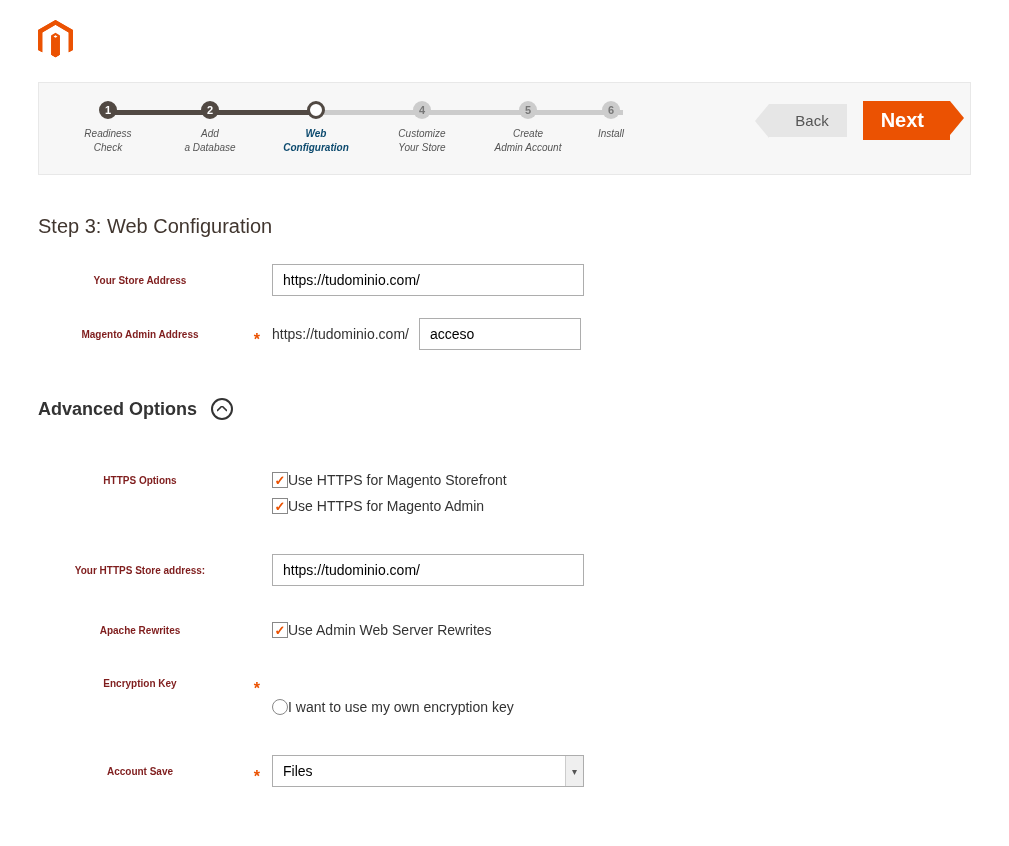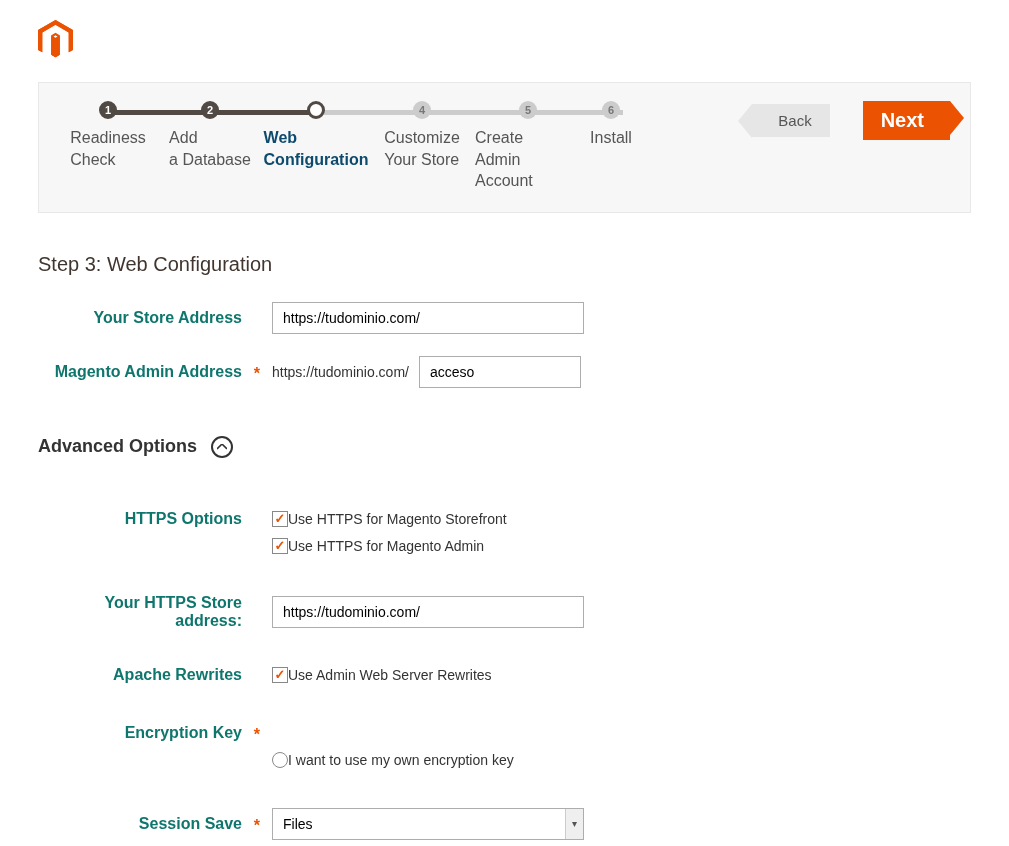--- a/index.html
+++ b/index.html
@@ -7,40 +7,40 @@
 .container { width: 1009px; margin: 0; padding: 0; }
 .logo-area { padding: 20px 0 18px 38px; }
 .logo-svg { width: 35px; height: 40px; }
 .wizard-bar { margin: 0 38px; background: #f7f7f7; border: 1px solid #e8e8e8; padding: 18px 20px 20px 20px; display: flex; align-items: flex-start; }
 .steps { display: flex; align-items: flex-start; position: relative; flex: 1; }
 .step { display: flex; flex-direction: column; align-items: center; position: relative; z-index: 2; }
 .step-circle { width: 18px; height: 18px; border-radius: 50%; display: flex; align-items: center; justify-content: center; font-size: 11px; font-weight: bold; color: #fff; margin-bottom: 8px; }
 .step-circle.done { background: #514943; border: 2px solid #514943; }
 .step-circle.active { background: #fff; border: 3px solid #514943; }
 .step-circle.pending { background: #ccc; color: #777; }
-.step-label { font-size: 16px; color: #555; line-height: 1.35; }
+.step-label { font-size: 10px; text-align: center; color: #555; line-height: 1.35; font-style: italic; }
 .step-label.active { font-weight: bold; color: #0c4a6e; }
 .connector { position: absolute; top: 9px; height: 5px; z-index: 1; }
 .conn-done { background: #514943; }
 .conn-pending { background: #ccc; }
-.nav-buttons { display: flex; align-items: center; gap: 33px; }
+.nav-buttons { display: flex; align-items: center; gap: 16px; }
 .btn-back { background: #e6e6e6; color: #555; font-size: 15px; padding: 8px 18px 8px 26px; position: relative; border: none; cursor: pointer; }
 .btn-back::before { content: ''; position: absolute; left: -14px; top: 0; bottom: 0; width: 0; height: 0; border-top: 17px solid transparent; border-bottom: 17px solid transparent; border-right: 14px solid #e6e6e6; }
 .btn-next { background: #eb5202; color: #fff; font-size: 20px; font-weight: 600; padding: 8px 26px 8px 18px; position: relative; border: none; cursor: pointer; }
 .btn-next::after { content: ''; position: absolute; right: -14px; top: 0; bottom: 0; width: 0; height: 0; border-top: 17px solid transparent; border-bottom: 17px solid transparent; border-left: 14px solid #eb5202; }
 .page-body { padding: 40px 38px 20px 38px; }
 .page-title { font-size: 20px; font-weight: 400; color: #41362f; margin-bottom: 26px; }
 .form-row { display: flex; align-items: center; margin-bottom: 22px; }
-.form-label { width: 234px; text-align: right; padding-right: 30px; font-size: 16px; font-weight: 600; color: #0f766e; position: relative; }
+.form-label { width: 234px; text-align: center; padding-right: 30px; font-size: 10px; font-weight: 600; color: #7f1d1d; position: relative; }
 .required::after { content: '*'; color: #eb5202; position: absolute; right: 12px; top: 2px; font-size: 16px; }
 .form-control { display: flex; align-items: center; gap: 6px; }
 .text-input { border: 1px solid #adadad; padding: 7px 10px; font-size: 14px; width: 312px; font-family: inherit; }
 .text-input.sm { width: 162px; }
 .prefix-text { font-size: 14px; color: #333; margin-right: 4px; }
-.section-header { display: flex; align-items: flex-start; gap: 14px; margin: 48px 0 52px 0; }
+.section-header { display: flex; align-items: center; gap: 14px; margin: 48px 0 52px 0; }
 .section-title { font-size: 18px; font-weight: 600; color: #333; }
 .toggle-circle { width: 22px; height: 22px; border: 2px solid #333; border-radius: 50%; display: flex; align-items: center; justify-content: center; cursor: pointer; }
 .checkbox-row { display: flex; align-items: center; margin-bottom: 14px; }
 .chk { width: 16px; height: 16px; border: 1px solid #888; display: inline-flex; align-items: center; justify-content: center; cursor: pointer; background: #fff; }
 .chk.checked::after { content: '✓'; color: #eb5202; font-size: 13px; font-weight: bold; line-height: 1; }
 .chk-label { font-size: 14px; cursor: pointer; }
 .radio { width: 16px; height: 16px; border: 1px solid #888; border-radius: 50%; display: inline-flex; align-items: center; justify-content: center; cursor: pointer; }
 .radio.selected::after { content: ''; width: 8px; height: 8px; background: #333; border-radius: 50%; }
 .select-wrap { position: relative; display: inline-block; border-radius: 13px; }
 .select { border: 1px solid #adadad; padding: 7px 30px 7px 10px; font-size: 14px; width: 312px; appearance: none; background: #fff; cursor: pointer; font-family: inherit; }
@@ -180,21 +180,21 @@
         <div class="form-control">
           <div class="checkbox-row" style="margin-bottom:0;">
             <span class="radio"></span>
             <span class="chk-label">I want to use my own encryption key</span>
           </div>
         </div>
       </div>
     </div>
 
     <div class="form-row">
-      <div class="form-label required">Session Save</div>
+      <div class="form-label required">Account Save</div>
       <div class="form-control">
         <div class="select-wrap">
           <select class="select">
             <option>Files</option>
           </select>
           <div class="select-arrow">▾</div>
         </div>
       </div>
     </div>
 

